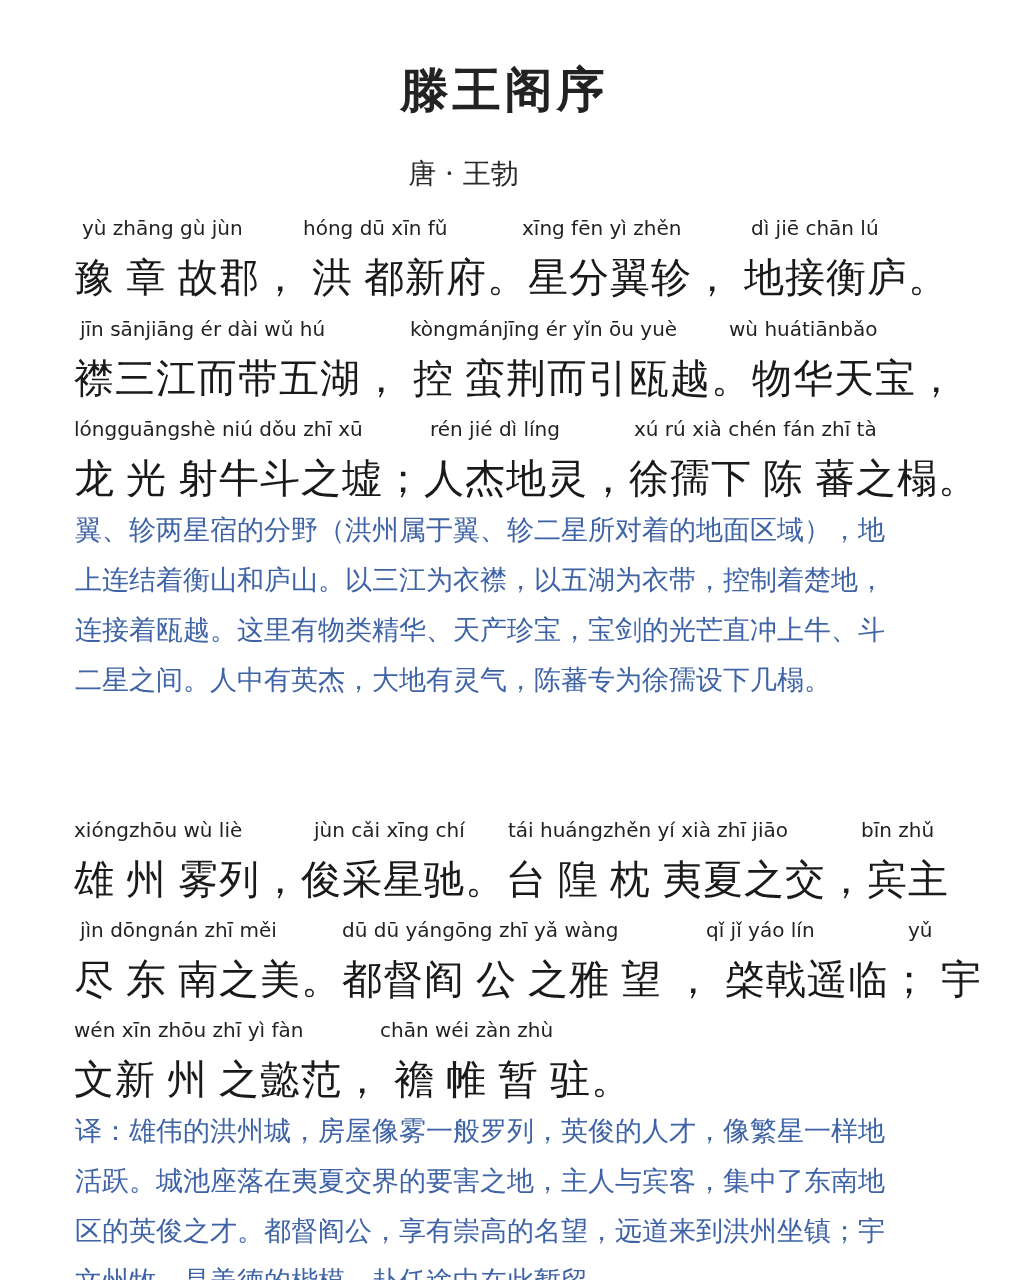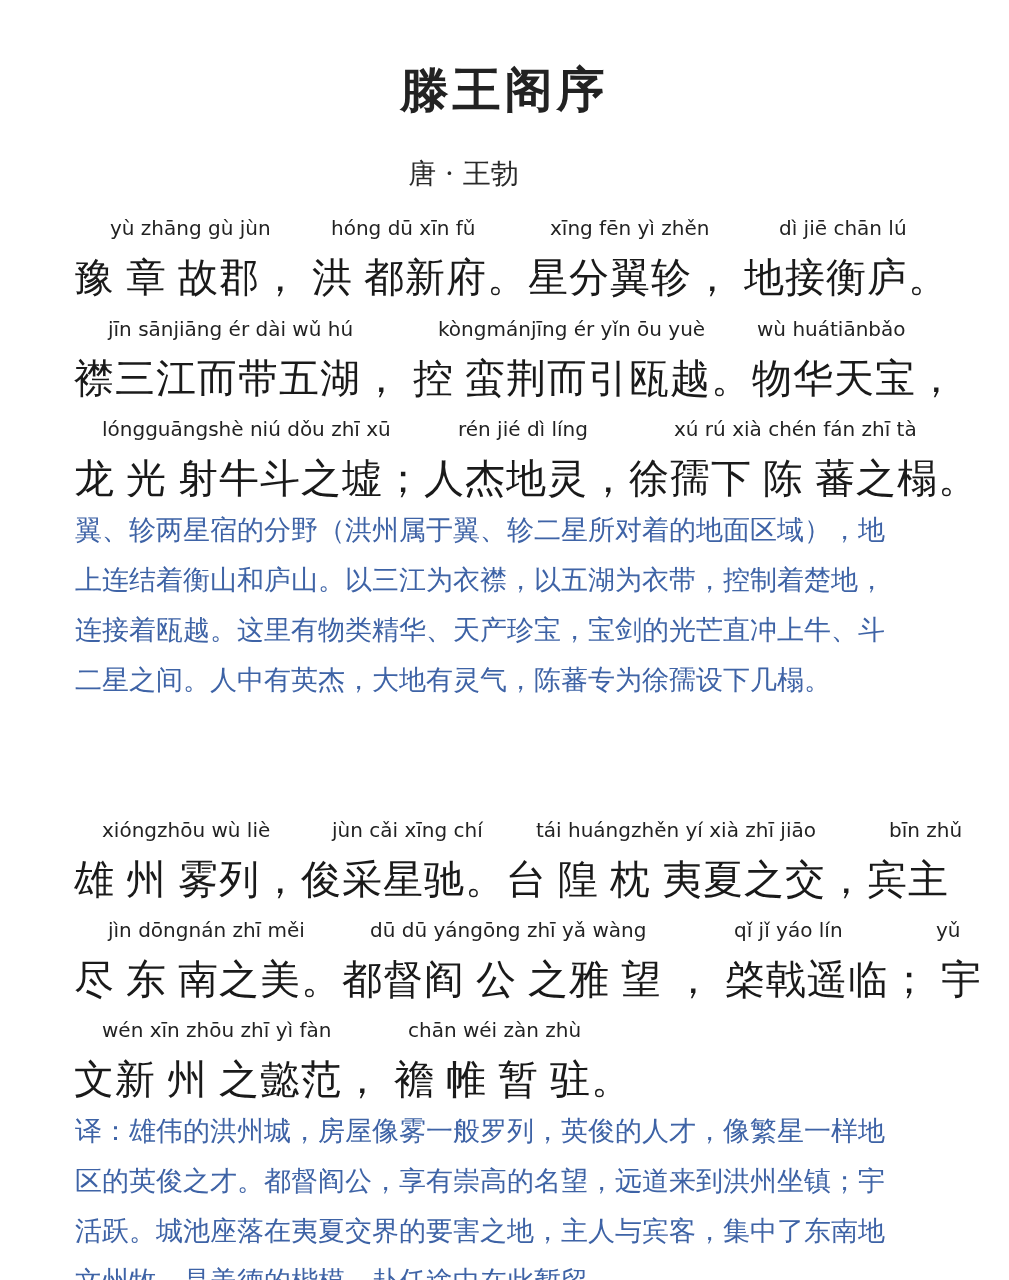--- a/index.html
+++ b/index.html
@@ -50,21 +50,20 @@
       width: 880px;
       font-family: "DejaVu Sans", "Liberation Sans", sans-serif;
       font-size: 20px;
       color: #222;
       white-space: pre;
     }
     .pinyin span {
       position: absolute;
       top: 0;
       white-space: nowrap;
-      margin-left: 28px;
     }
     .hanzi {
       position: absolute;
       left: 0;
       top: 34px;
       width: 880px;
       font-family: Liberation Serif, serif;
       font-size: 40px;
       color: #1a1a1a;
       white-space: nowrap;
@@ -109,38 +108,38 @@
       <span style="left:336px">kòngmánjīng ér yǐn ōu yuè</span>
       <span style="left:655px">wù huátiānbǎo</span>
     </div>
     <div class="hanzi">襟三江而带五湖， 控 蛮荆而引瓯越。物华天宝，</div>
   </div>
 
   <div class="verse-line" style="top:417px;">
     <div class="pinyin">
       <span style="left:0px">lóngguāngshè niú dǒu zhī  xū</span>
       <span style="left:356px">rén jié  dì líng</span>
-      <span style="left:572px">xú  rú  xià chén fán zhī  tà</span>
+      <span style="left:560px">xú  rú  xià chén fán zhī  tà</span>
     </div>
     <div class="hanzi">龙 光 射牛斗之墟；人杰地灵，徐孺下 陈 蕃之榻。</div>
   </div>
 
   <div class="translation" style="top:505px;">
     <span class="tline">翼、轸两星宿的分野（洪州属于翼、轸二星所对着的地面区域），地</span>
     <span class="tline">上连结着衡山和庐山。以三江为衣襟，以五湖为衣带，控制着楚地，</span>
     <span class="tline">连接着瓯越。这里有物类精华、天产珍宝，宝剑的光芒直冲上牛、斗</span>
     <span class="tline">二星之间。人中有英杰，大地有灵气，陈蕃专为徐孺设下几榻。</span>
   </div>
 </div>
 
 <div>
   <div class="verse-line" style="top:818px;">
     <div class="pinyin">
       <span style="left:0px">xióngzhōu wù  liè</span>
-      <span style="left:230px">jùn  cǎi xīng chí</span>
+      <span style="left:240px">jùn  cǎi xīng chí</span>
       <span style="left:434px">tái huángzhěn  yí   xià  zhī jiāo</span>
       <span style="left:787px">bīn zhǔ</span>
     </div>
     <div class="hanzi"> 雄 州 雾列，俊采星驰。台 隍 枕 夷夏之交，宾主</div>
   </div>
 
   <div class="verse-line" style="top:918px;">
     <div class="pinyin">
       <span style="left:6px">jìn dōngnán zhī měi</span>
       <span style="left:268px">dū  dū yángōng zhī  yǎ wàng</span>
@@ -153,17 +152,17 @@
   <div class="verse-line" style="top:1018px;">
     <div class="pinyin">
       <span style="left:0px">wén xīn zhōu zhī   yì   fàn</span>
       <span style="left:306px">chān wéi zàn zhù</span>
     </div>
     <div class="hanzi">文新 州 之懿范， 襜 帷 暂 驻。</div>
   </div>
 
   <div class="translation" style="top:1106px;">
     <span class="tline">译：雄伟的洪州城，房屋像雾一般罗列，英俊的人才，像繁星一样地</span>
+    <span class="tline">活跃。城池座落在夷夏交界的要害之地，主人与宾客，集中了东南地</span>
     <span class="tline">区的英俊之才。都督阎公，享有崇高的名望，远道来到洪州坐镇；宇</span>
-    <span class="tline">活跃。城池座落在夷夏交界的要害之地，主人与宾客，集中了东南地</span>
     <span class="tline">文州牧，是美德的楷模，赴任途中在此暂留。</span>
   </div>
 </div>
 
 </body></html>

